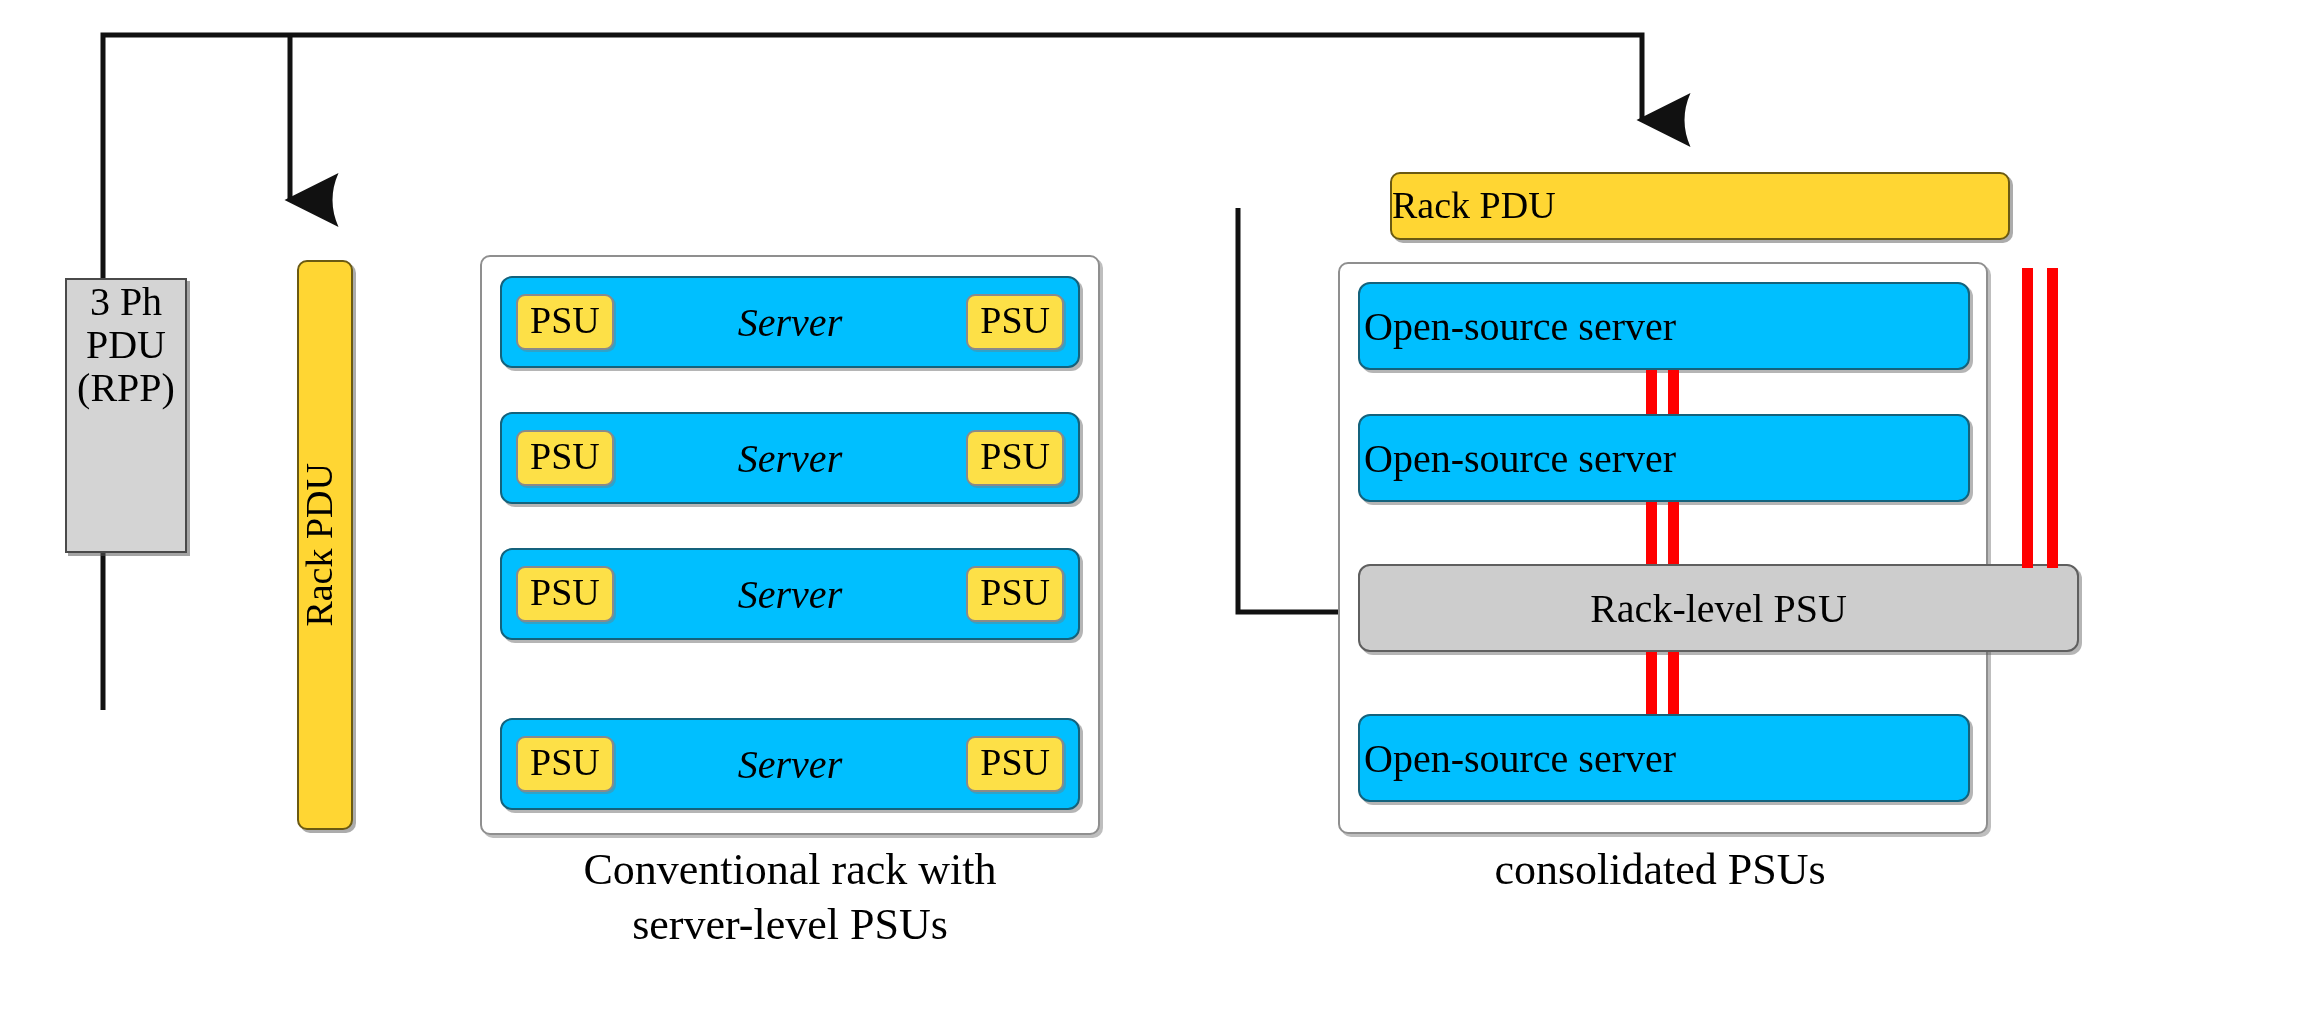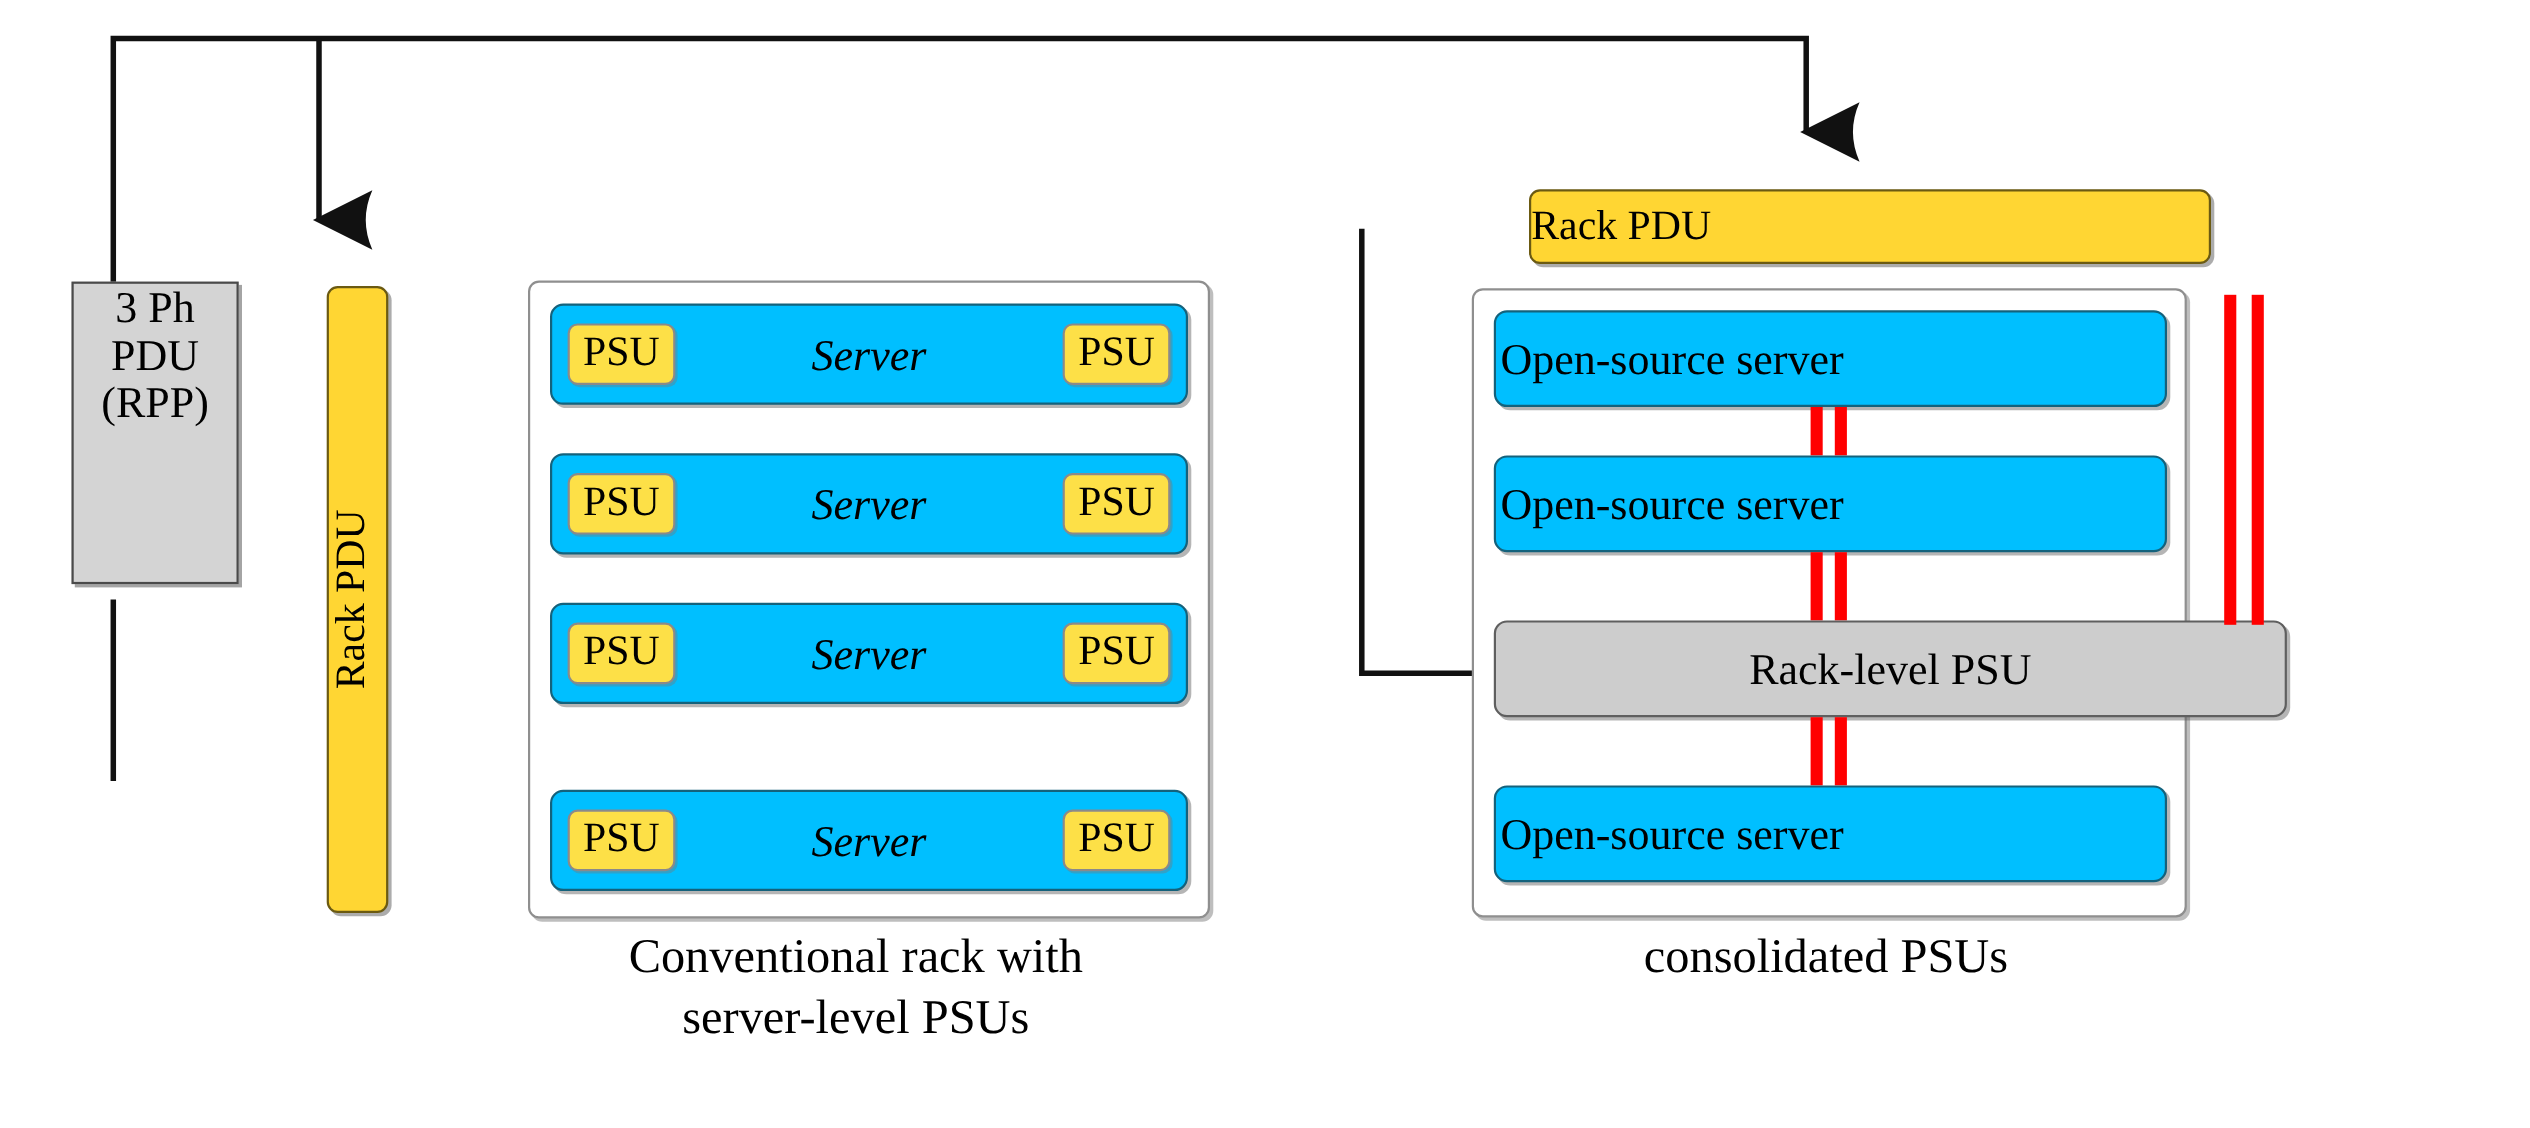--- a/index.html
+++ b/index.html
@@ -202,21 +202,21 @@
 
     <path d="M103,300 L103,35 L1642,35 L1642,120" fill="none" stroke="#111111" stroke-width="5" marker-end="url(#arrow-down)"></path>
 
     <path d="M290,35 L290,200" fill="none" stroke="#111111" stroke-width="5" marker-end="url(#arrow-down)"></path>
 
     <path d="M103,545 L103,710" fill="none" stroke="#111111" stroke-width="5"></path>
 
     <path d="M1238,208 L1238,612 L1390,612" fill="none" stroke="#111111" stroke-width="5" marker-end="url(#arrow-right)"></path>
   </svg>
 
-  <div class="box rpp-box" style="left:30px; top:256px; width:152px; height:275px;">
+  <div class="box rpp-box" style="left:30px; top:278px; width:122px; height:275px;">
     <span>3 Ph</span>
     <span>PDU</span>
     <span>(RPP)</span>
   </div>
 
   <div class="box rack-pdu-vertical" style="left:262px; top:260px; width:56px; height:570px;">
     <span class="vtext">Rack PDU</span>
   </div>
 
   <div class="rack-frame" style="left:480px; top:255px; width:620px; height:580px;"></div>
@@ -238,21 +238,21 @@
     <span class="server-label centerflex">Server</span>
     <span class="psu-chip">PSU</span>
   </div>
 
   <div class="server-unit conventional" style="left:500px; top:718px; width:580px; height:92px;">
     <span class="psu-chip">PSU</span>
     <span class="server-label centerflex">Server</span>
     <span class="psu-chip">PSU</span>
   </div>
 
-  <div class="rack-caption" style="left:378px; top:842px; width:800px;font-family:Liberation Serif, serif;">
+  <div class="rack-caption" style="left:390px; top:842px; width:800px;font-family:Liberation Serif, serif;">
     <div>Conventional rack with</div>
     <div>server-level PSUs</div>
   </div>
 
   <div class="box rack-pdu-horizontal" style="left:1355px; top:172px; width:620px; height:68px;">
     <span>Rack PDU</span>
   </div>
 
   <div class="rack-frame" style="left:1338px; top:262px; width:650px; height:572px;"></div>
 

